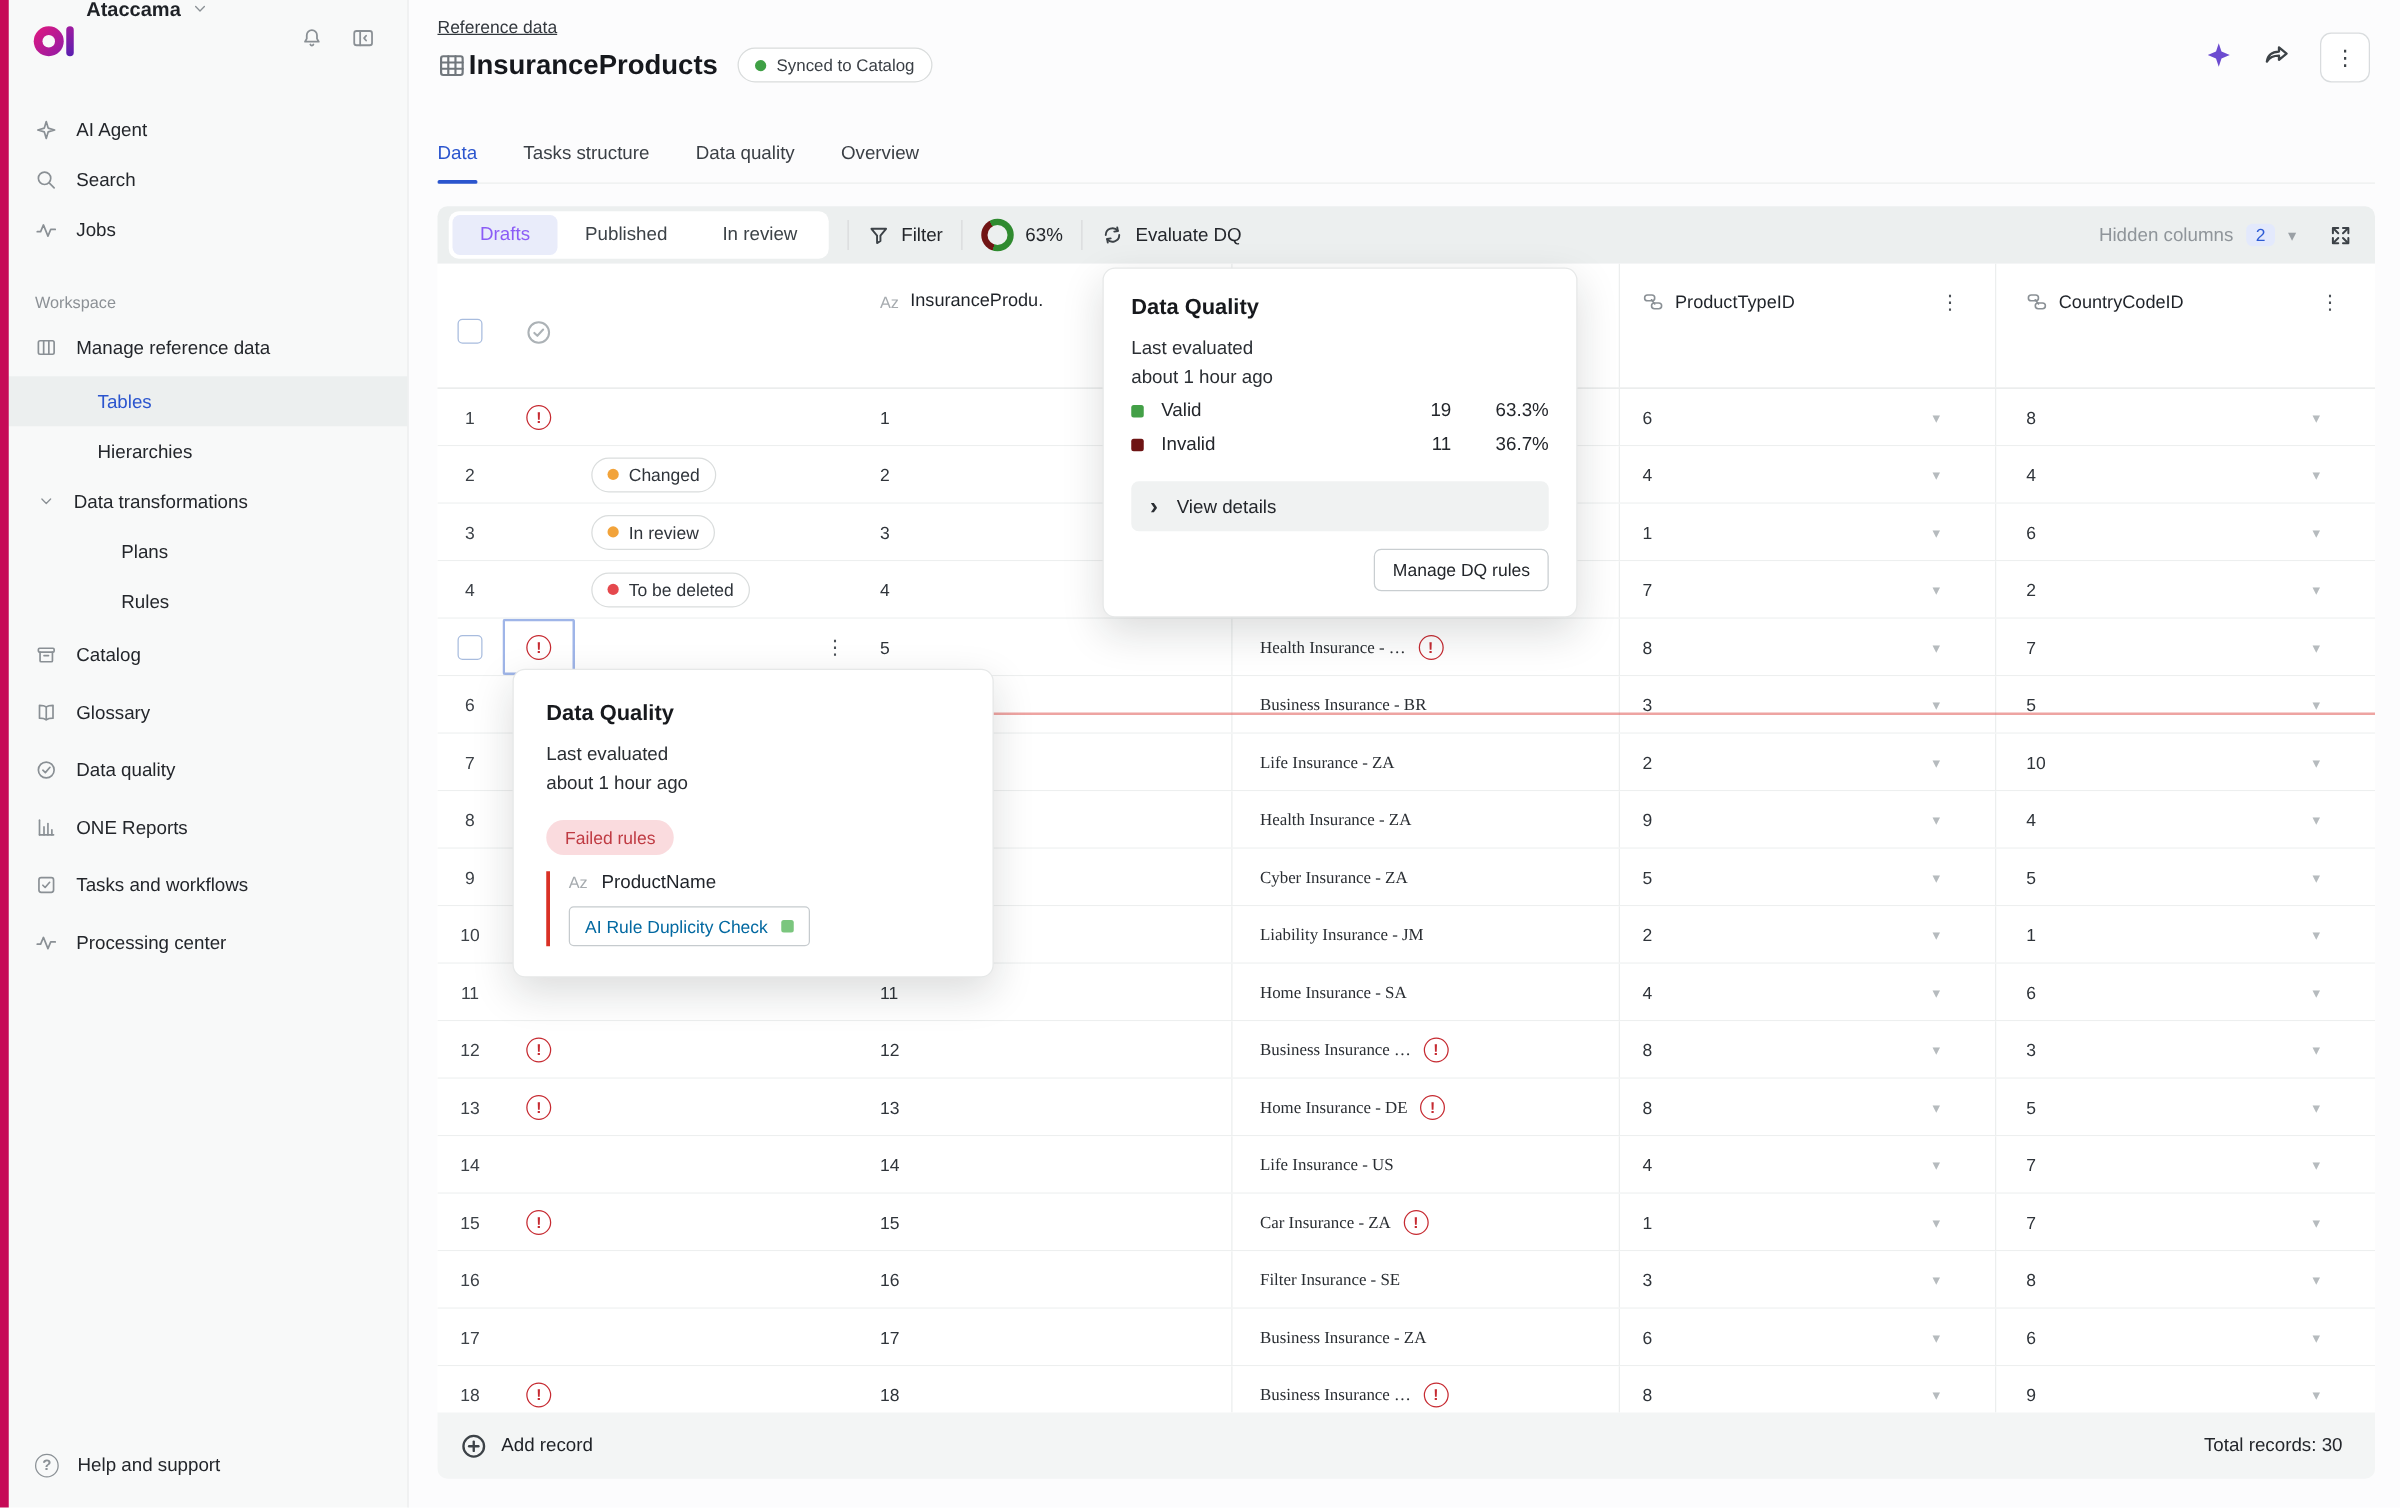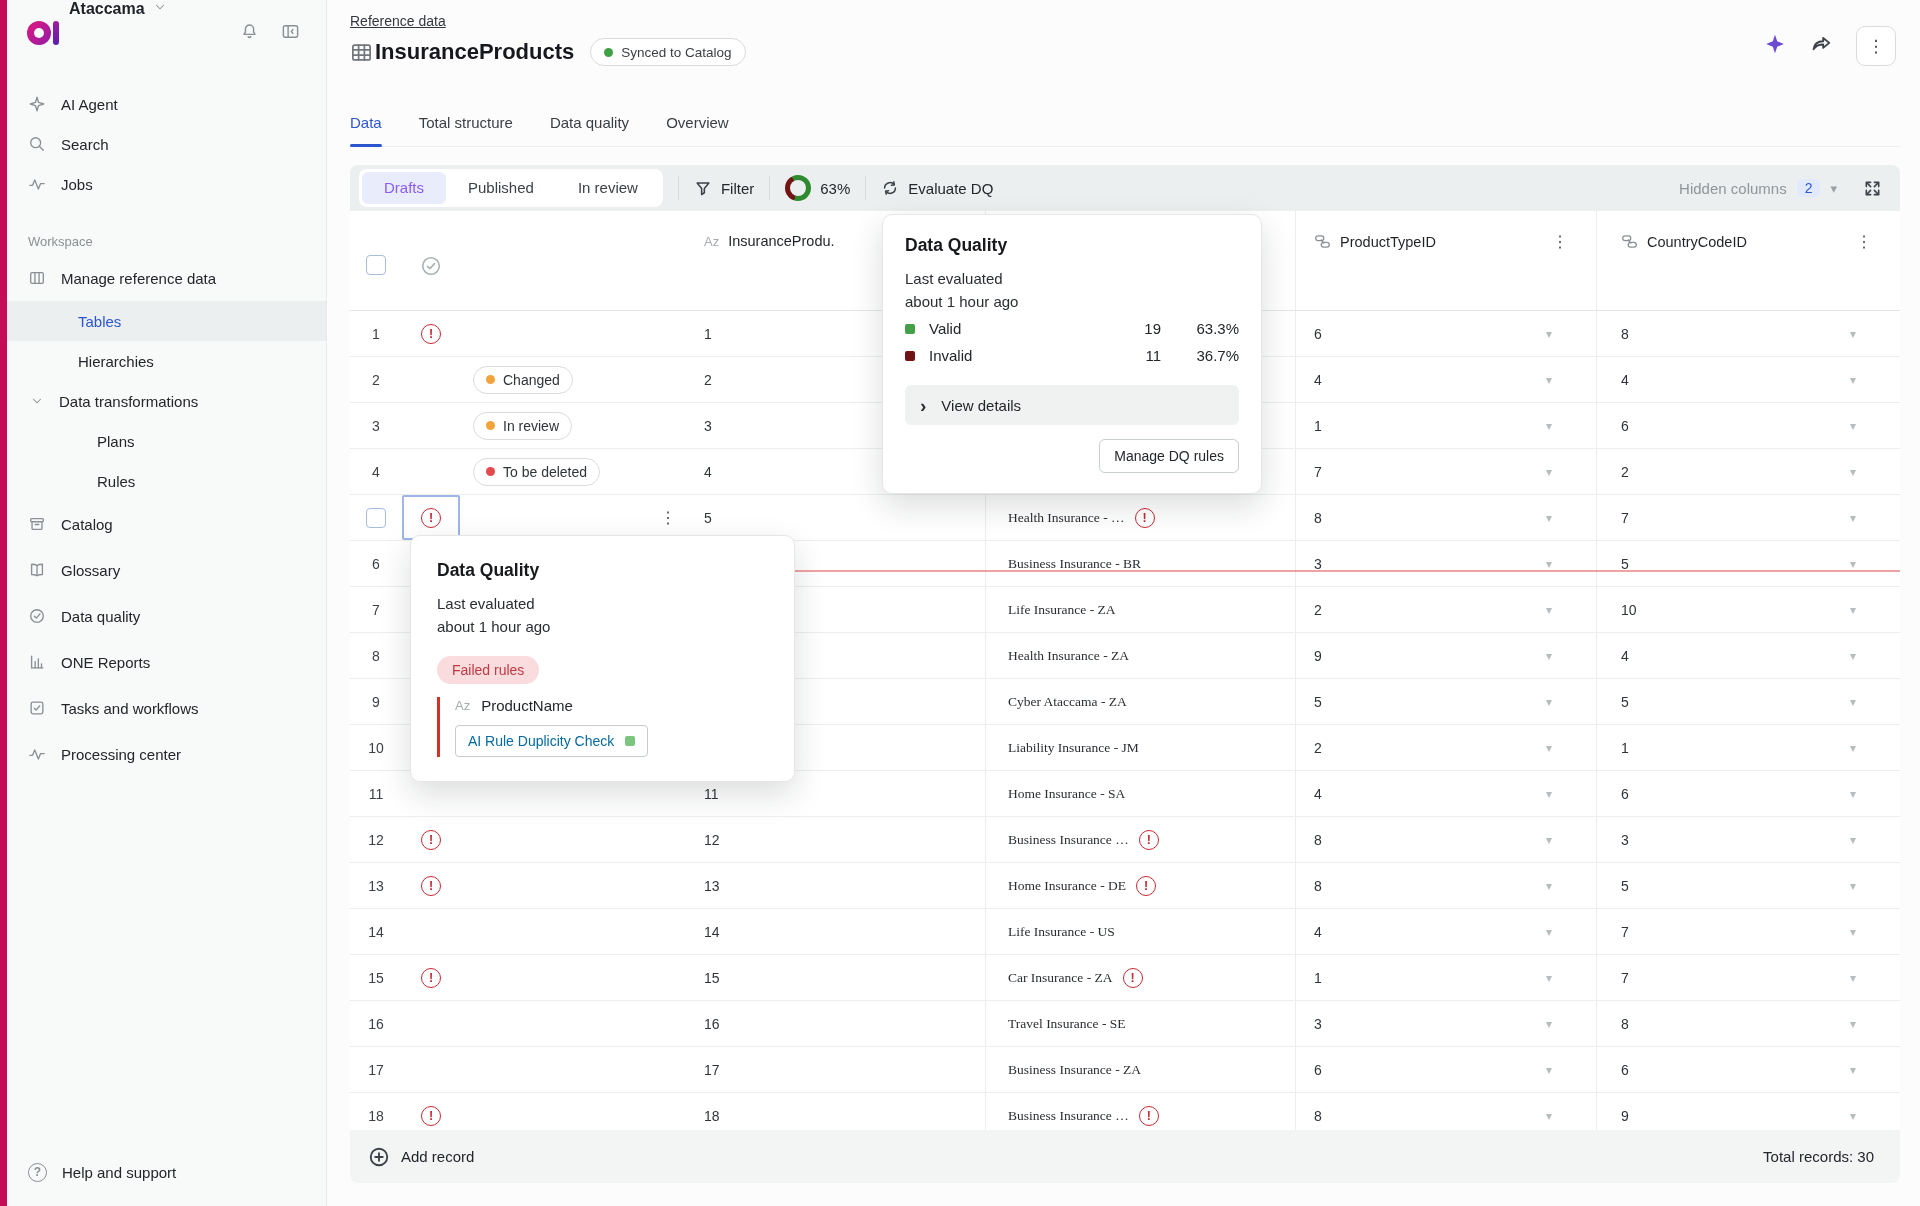--- a/index.html
+++ b/index.html
@@ -274,21 +274,21 @@
           <path d="M10 1.5l2 6 6 2.5-6 2.5-2 6-2-6-6-2.5 6-2.5z" fill="#6C4BD0"></path>
         </svg></span>
     <span><svg class="ic-dark" width="22" height="22" viewBox="0 0 20 20">
           <path d="M12 4.5l5.5 4.5L12 13.5v-3C7.8 10.5 5 12 3.2 14.8 3.8 10 6.5 7.6 12 7.5z"></path>
         </svg></span>
     <span class="kebab-btn">⋮</span>
   </div>
 
   <div class="tabs">
     <span class="tab active">Data</span>
-    <span class="tab">Total structure</span>
+    <span class="tab">Tasks structure</span>
     <span class="tab">Data quality</span>
     <span class="tab">Overview</span>
   </div>
 
   <div class="toolbar">
     <div class="seg-group">
       <span class="seg active">Drafts</span>
       <span class="seg">Published</span>
       <span class="seg">In review</span>
     </div>
@@ -618,21 +618,21 @@
       
     </div>
     <div class="td c3">
       
       
     </div>
     <div class="td c4">
             <span class="cell-text">9</span>
           </div>
     <div class="td c5">
-      <span class="mono">Cyber Ataccama - ZA</span>
+      <span class="mono">Cyber Insurance - ZA</span>
 
     </div>
     <div class="td c6">
       <span class="cell-text">5</span>
       <span class="dd">▾</span>
     </div>
     <div class="td c7">
       <span class="cell-text">5</span>
       <span class="dd">▾</span>
     </div>
@@ -814,21 +814,21 @@
       
     </div>
     <div class="td c3">
       
       
     </div>
     <div class="td c4">
             <span class="cell-text">16</span>
           </div>
     <div class="td c5">
-      <span class="mono">Travel Insurance - SE</span>
+      <span class="mono">Filter Insurance - SE</span>
 
     </div>
     <div class="td c6">
       <span class="cell-text">3</span>
       <span class="dd">▾</span>
     </div>
     <div class="td c7">
       <span class="cell-text">8</span>
       <span class="dd">▾</span>
     </div>

